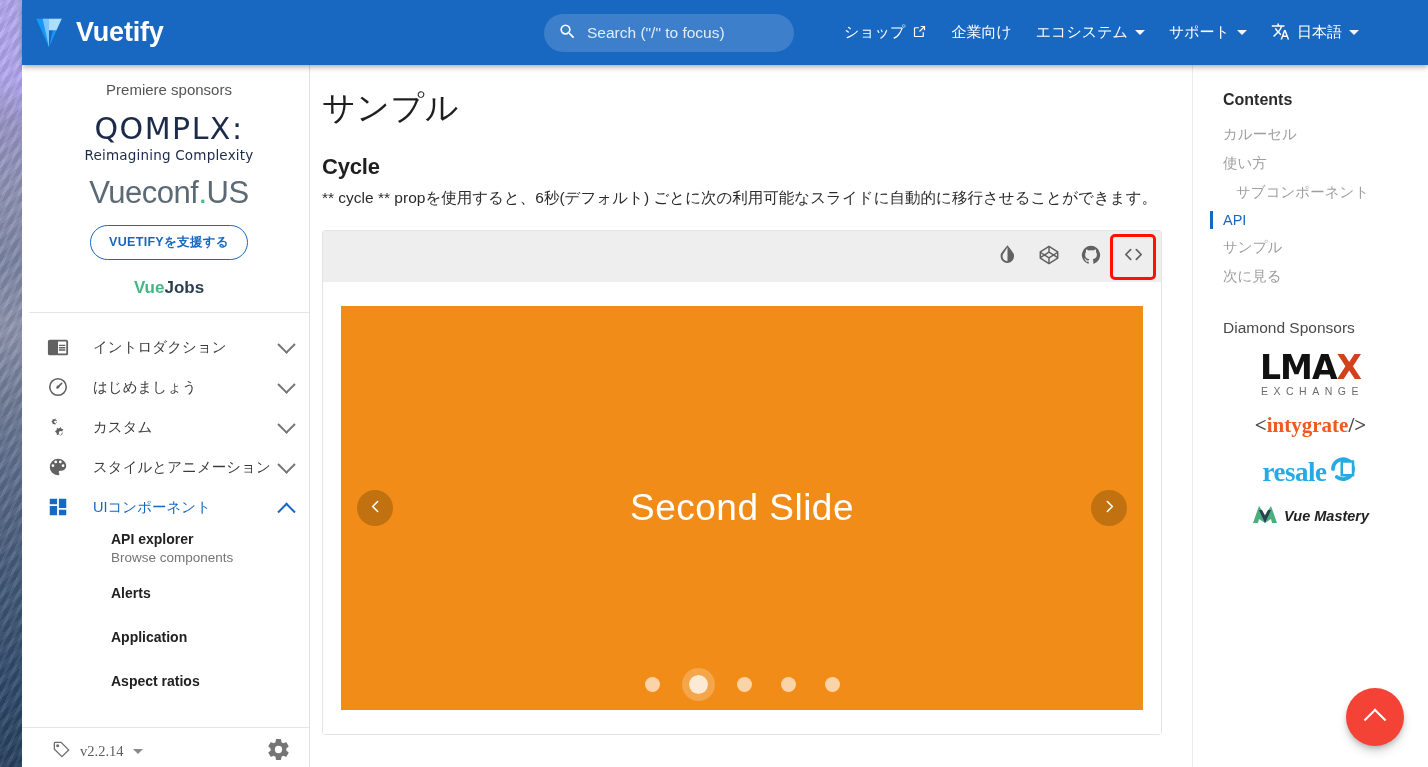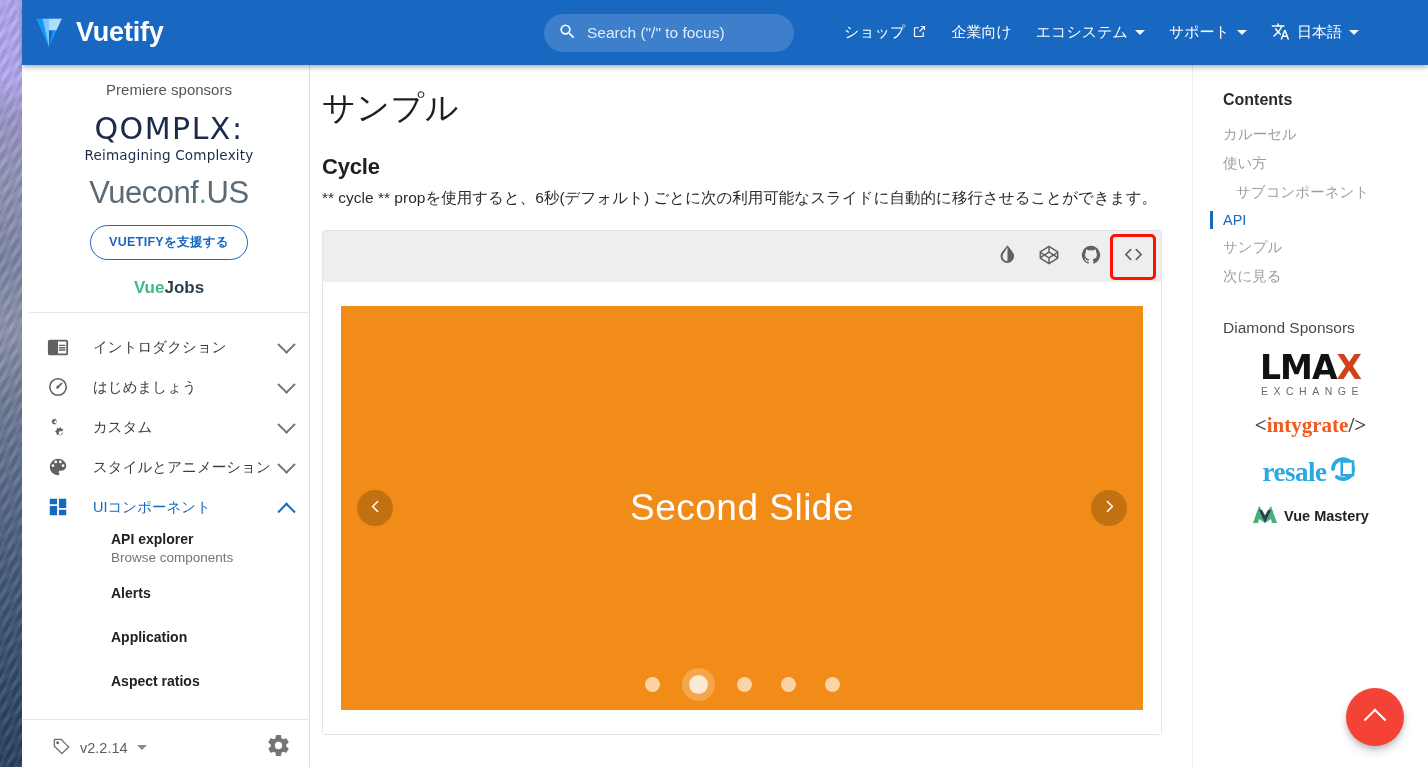--- a/index.html
+++ b/index.html
@@ -101,22 +101,22 @@
   .nav-group.active .glabel { color: #1867c0; }
   .chev { width: 13px; height: 13px; border-right: 2px solid #757575; border-bottom: 2px solid #757575; transform: rotate(45deg) translate(-2px,-2px); }
   .nav-group.active .chev { border-color: #1867c0; transform: rotate(-135deg) translate(-3px,-3px); }
 
   .nav-sub { display: flex; flex-direction: column; justify-content: center; height: 44px; padding-left: 82px; cursor: pointer; }
   .nav-sub .t { font-size: 14px; font-weight: 700; color: #212121; line-height: 1.25; }
   .nav-sub .s { font-size: 13.5px; color: #757575; line-height: 1.3; }
   .nav-item-plain { display:flex; align-items:center; height: 44px; padding-left: 82px; font-size: 14px; font-weight: 700; color: #212121; cursor: pointer; }
 
   .drawer-footer {
-    flex: 0 0 auto; height: 48px; border-top: 1px solid #e6e6e6;
-    display: flex; align-items: center; padding: 8px 18px 0 30px; gap: 10px;
+    flex: 0 0 auto; height: 40px; border-top: 1px solid #e6e6e6;
+    display: flex; align-items: center; padding: 8px 18px 0 30px; gap: 10px; font-family: Liberation Serif, serif;
   }
   .version { display: flex; align-items: center; gap: 9px; cursor: pointer; color: #5e5e5e; font-size: 14.5px; }
   .version .caret-d { width: 0; height: 0; border-left: 5px solid transparent; border-right: 5px solid transparent; border-top: 5px solid #8a8a8a; }
   .footer-spacer { flex: 1 1 auto; }
   .gear { cursor: pointer; color: #757575; }
 
   
   .main {
     position: absolute; left: 310px; top: 65px; width: 882px; height: 702px;
     background: #fff; padding: 22px 30px 0 12px; overflow: hidden;
@@ -169,21 +169,21 @@
   .lmax { margin-top: 14px; text-align: center; line-height: 1; }
   .lmax .w1 { font-size: 33px; font-weight: 800; letter-spacing: -1px; color: #111; font-family: "DejaVu Sans", sans-serif;}
   .lmax .w1 .x { color: #d0421b; }
   .lmax .w2 { font-size: 10.5px; letter-spacing: 5.5px; color: #6b6b6b; margin-top: 2px; margin-left:4px;}
   .intygrate { margin-top: 16px; font-family: "Liberation Serif", serif; font-size: 21px; font-weight: 700; }
   .intygrate .br { color: #4a4a4a; }
   .intygrate .mid { color: #f05a1e; }
   .resale { margin-top: 16px; display:flex; align-items:flex-end; gap:2px;}
   .resale .t { font-family: "Liberation Serif", serif; font-size: 27px; font-weight: 800; color: #27aae1; letter-spacing: -.5px;}
   .vuemastery { margin-top: 16px; display: flex; align-items: center; gap: 6px; }
-  .vuemastery .t { font-size: 14.5px; font-weight: 800; color: #222; }
+  .vuemastery .t { font-size: 14.5px; font-weight: 800; color: #222; font-style: italic; }
 
   
   .fab {
     position: absolute; right: 24px; bottom: 21px; width: 58px; height: 58px; border-radius: 50%;
     background: #f44336; display: flex; align-items: center; justify-content: center; cursor: pointer;
     box-shadow: 0 3px 5px -1px rgba(0,0,0,.2), 0 6px 10px 0 rgba(0,0,0,.14);
     z-index: 40;
   }
   .fab .up { width: 16px; height: 16px; border-left: 2.5px solid #fff; border-top: 2.5px solid #fff; transform: rotate(45deg) translate(2px,2px); }
 </style>

